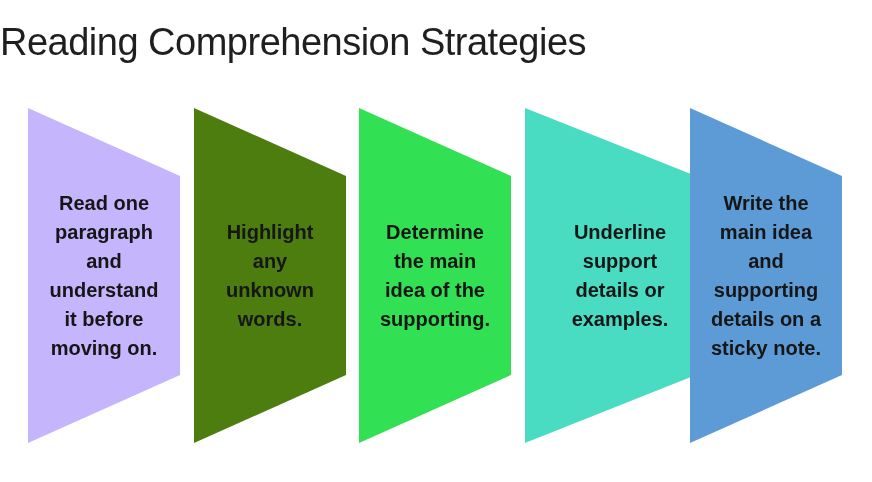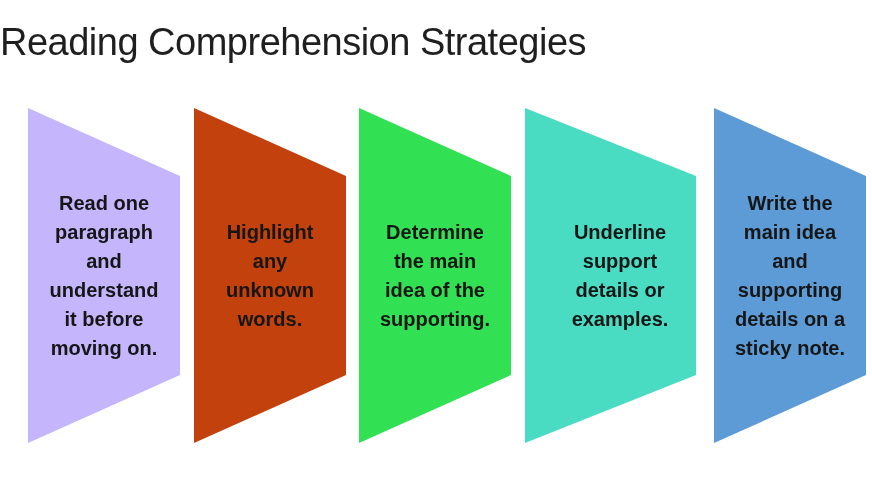--- a/index.html
+++ b/index.html
@@ -67,39 +67,39 @@
 
   <div class="steps">
     <div class="step" style="background: #c4b5fd;">
       <div class="step-label">Read one
 paragraph
 and
 understand
 it before
 moving on.</div>
     </div>
-    <div class="step" style="background: #c2410c;">
+    <div class="step" style="background: #4d7c0f;">
       <div class="step-label">Highlight
 any
 unknown
 words.</div>
     </div>
     <div class="step" style="background: rgb(49, 224, 83);">
       <div class="step-label">Determine
 the main
 idea of the
 supporting.</div>
     </div>
     <div class="step" style="background: rgb(73, 220, 194); padding-left: 19px;">
       <div class="step-label">Underline
 support
 details or
 examples.</div>
     </div>
-    <div class="step" style="background: rgb(92, 155, 214); margin-left: 24px;">
+    <div class="step" style="background: rgb(92, 155, 214);">
       <div class="step-label">Write the
 main idea
 and
 supporting
 details on a
 sticky note.</div>
     </div>
   </div>
 </div>
 

